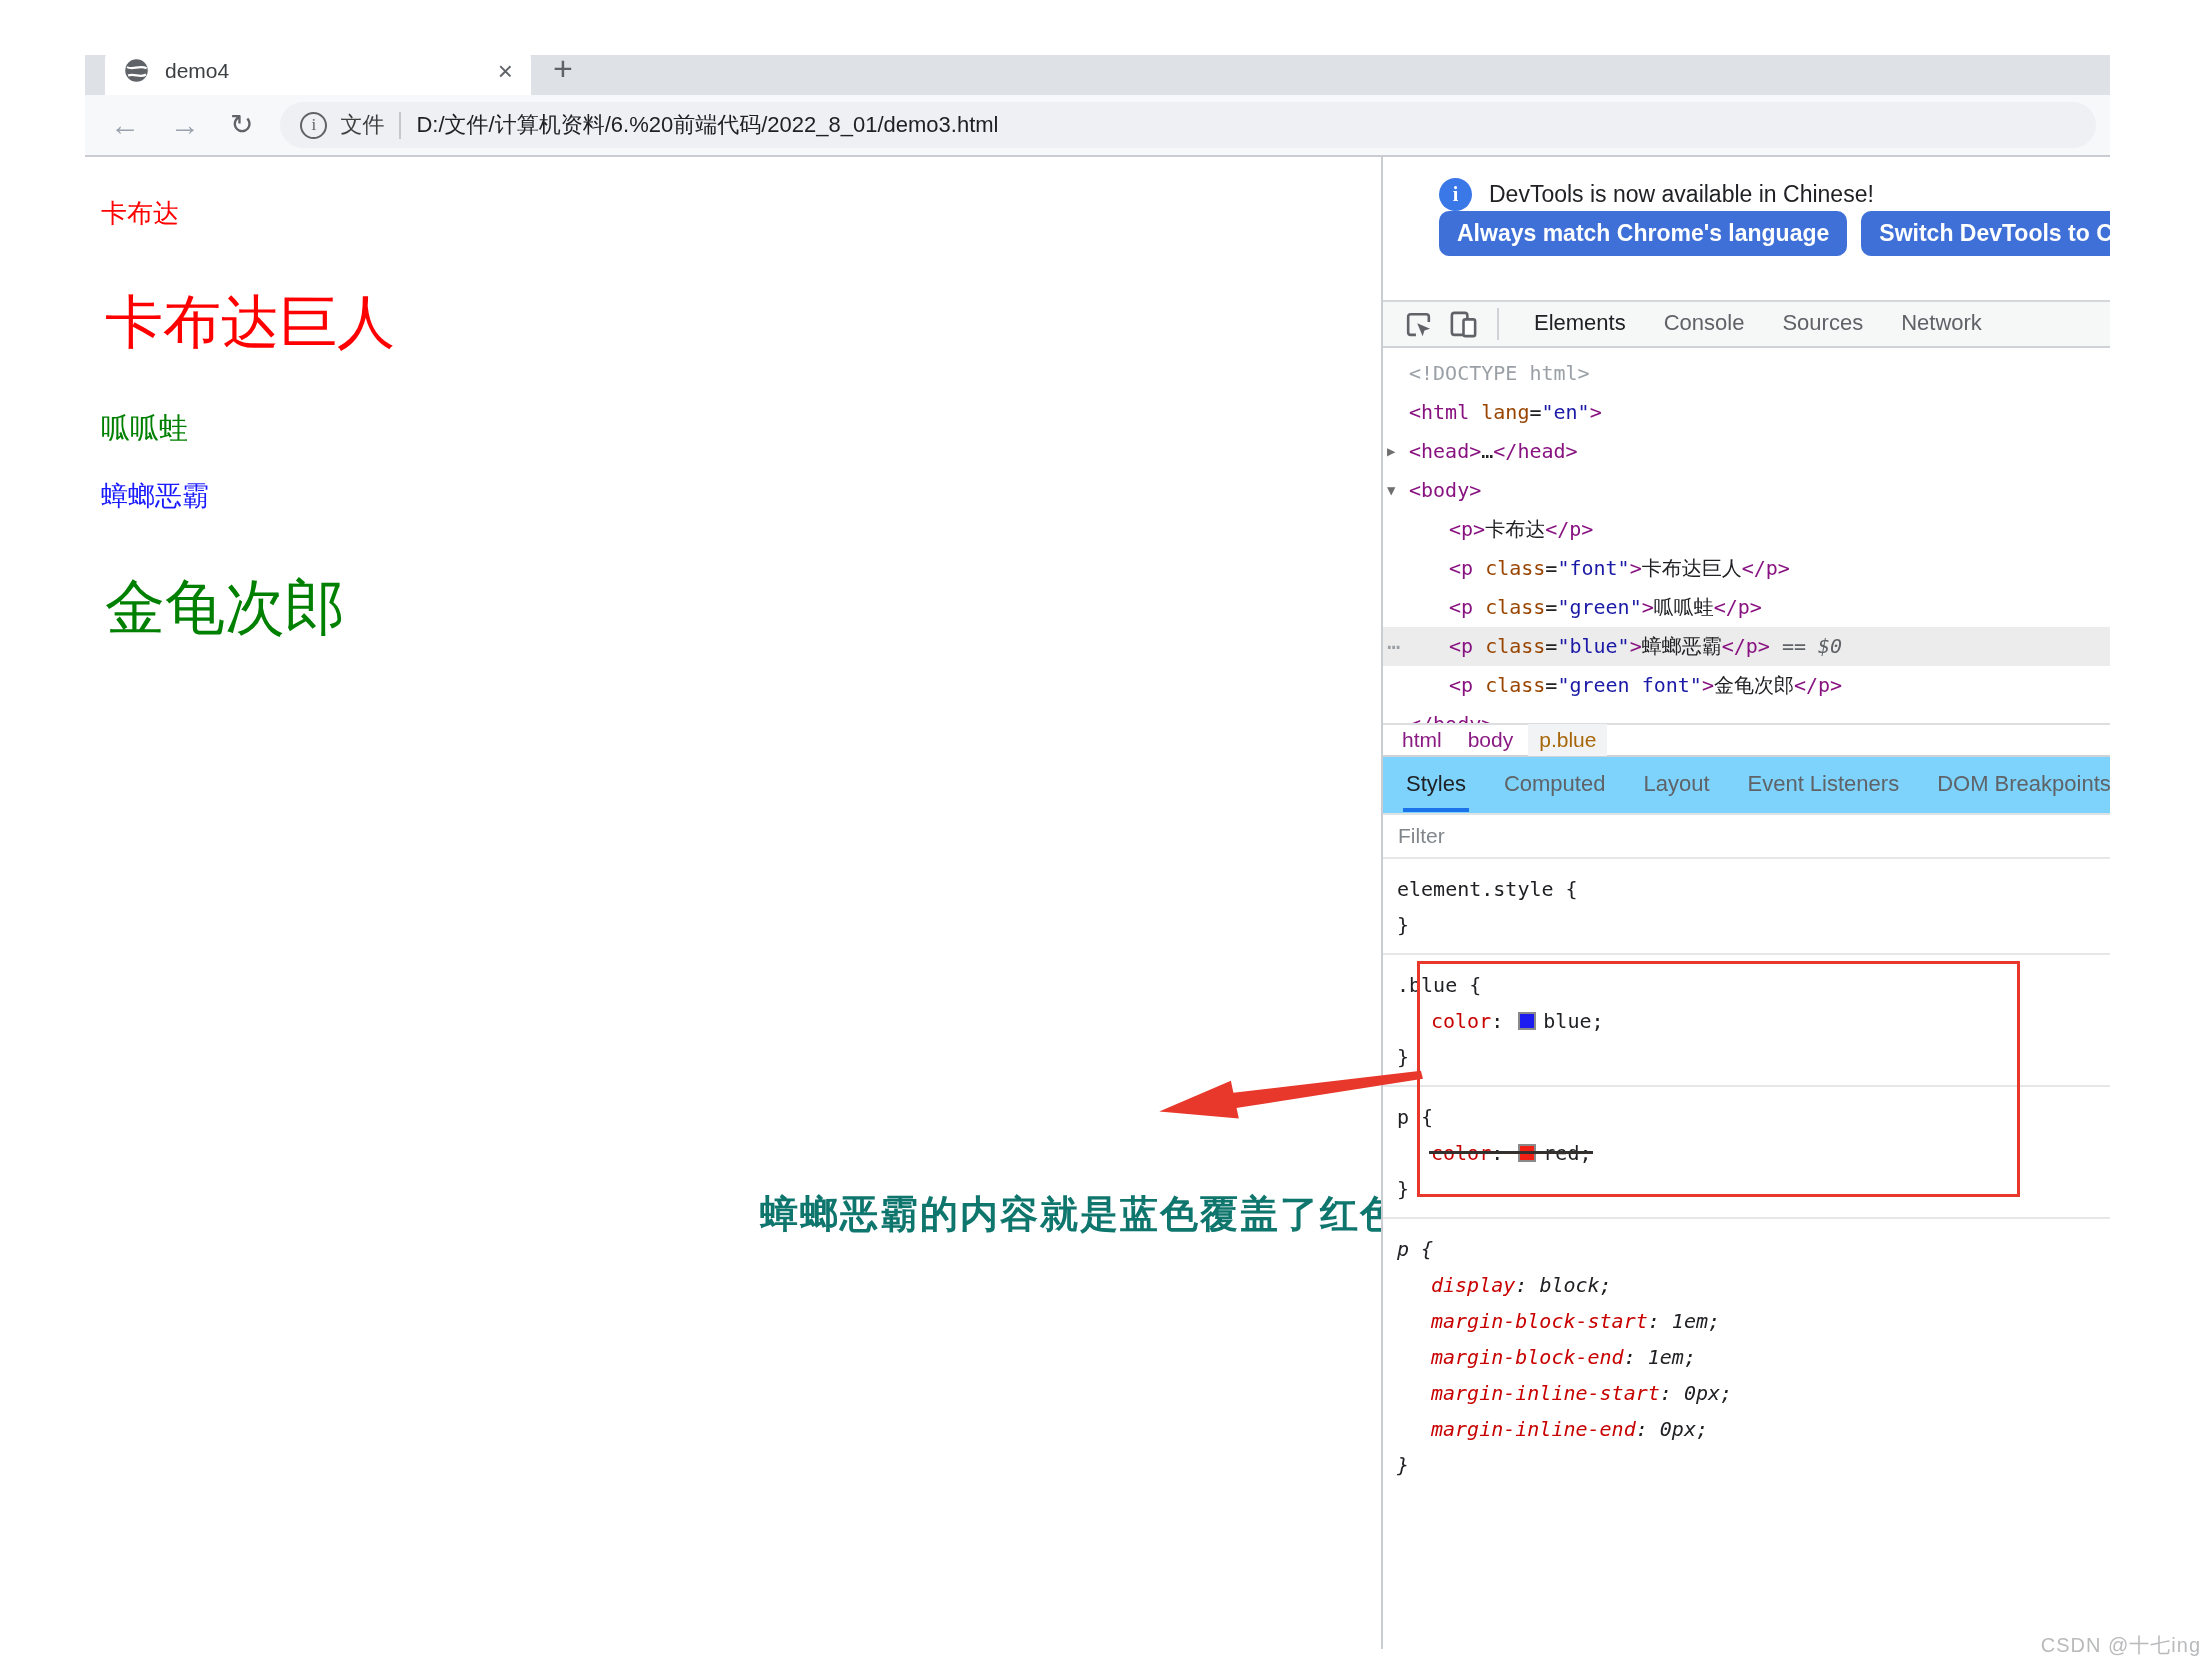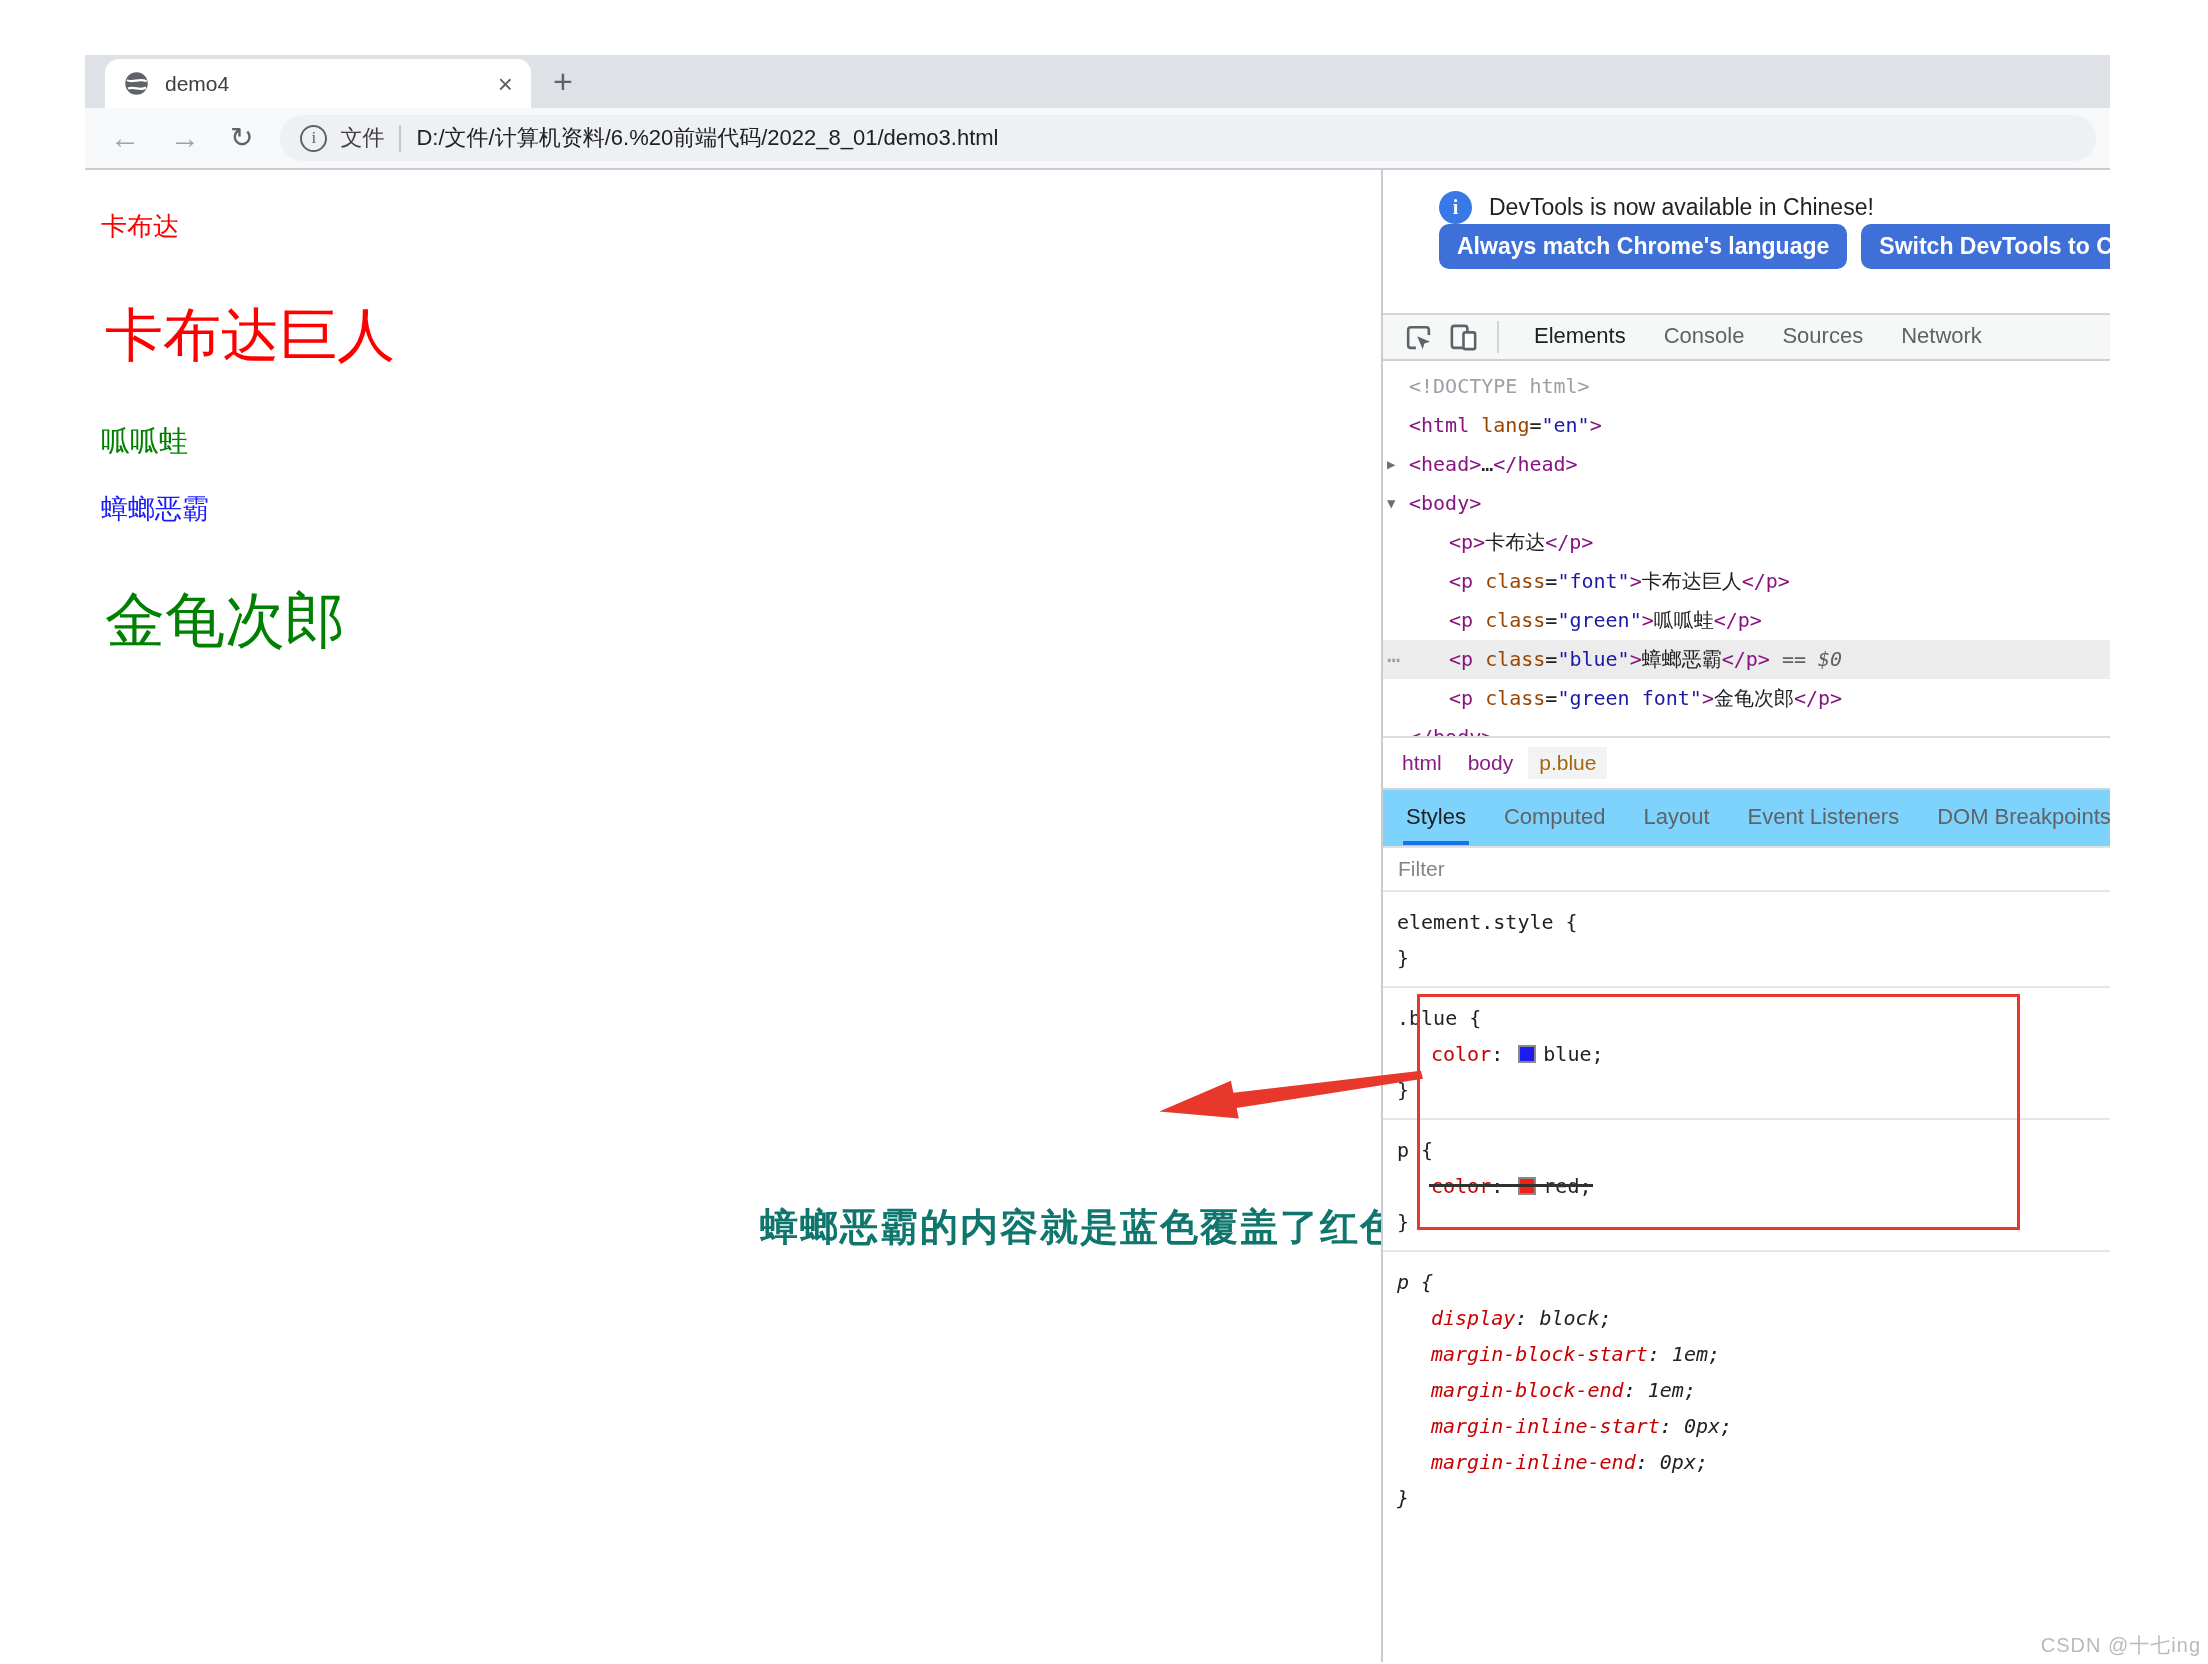--- a/index.html
+++ b/index.html
@@ -6,21 +6,21 @@
   * { box-sizing: border-box; }
   html,body { margin:0; padding:0; }
   body {
     width:2209px; height:1665px; background:#ffffff; overflow:hidden; position:relative;
     font-family:"Liberation Sans", sans-serif; color:#202124;
   }
 
   
   .window { position:absolute; left:85px; top:55px; width:2025px; height:1610px; background:#fff; }
 
-  .tabstrip { height:53px; background:#dee1e6; display:flex; align-items:flex-end; padding-left:20px; }
+  .tabstrip { height:40px; background:#dee1e6; display:flex; align-items:flex-end; padding-left:20px; }
   .tab { width:426px; height:49px; background:#ffffff; border-radius:14px 14px 0 0; display:flex; align-items:center; padding:0 18px; }
   .globe-icon svg { width:27px; height:27px; display:block; }
   .tab-title { font-size:21px; color:#3c4043; margin-left:15px; flex:1; }
   .tab-close { font-size:26px; color:#5f6368; line-height:1; cursor:default; }
   .newtab { font-size:34px; color:#5f6368; margin:0 0 10px 22px; line-height:1; }
 
   .toolbar { height:62px; background:#f7f8fa; border-bottom:2px solid #c9ccd0; display:flex; align-items:center; padding:0 14px 0 10px; }
   .nav { font-size:30px; margin:0 15px; color:#9aa3ad; line-height:1; }
   .nav.reload { color:#5f6368; font-size:28px; }
   .omnibox { flex:1; height:46px; background:#eef0f3; border-radius:23px; display:flex; align-items:center; padding:0 20px; margin-left:12px; font-size:22px; overflow:hidden; white-space:nowrap; }
@@ -69,21 +69,21 @@
   .tree-arrow { position:absolute; top:0; font-size:14px; color:#6e6e6e; }
   .tree-overflow { position:absolute; left:4px; top:0; color:#9aa0a6; font-size:22px; }
   .tk-tag { color:#881280; }
   .tk-attr { color:#994500; }
   .tk-val { color:#1a1aa6; }
   .tk-text { color:#202124; }
   .tk-doctype { color:#9aa0a6; }
   .tk-plain { color:#202124; }
   .tk-eq { color:#5f6368; font-style:italic; }
 
-  .crumbs { height:52px; border-top:2px solid #dcdee0; display:flex; align-items:center; padding-left:8px; font-size:21px; }
+  .crumbs { height:32px; border-top:2px solid #dcdee0; display:flex; align-items:center; padding-left:8px; font-size:21px; }
   .crumb { padding:4px 11px; margin-right:4px; white-space:nowrap; }
   .crumb.purple { color:#8a1b82; }
   .crumb.selected { background:#f1f3f4; color:#a8660a; }
 
   .styles-tabs { height:60px; background:#7dd3fc; border-top:2px solid #cfd2d6; border-bottom:2px solid #dfe1e3; display:flex; align-items:center; padding-left:4px; overflow:hidden; }
 
   .filter-row { height:44px; border-bottom:2px solid #e4e6e8; display:flex; align-items:center; padding-left:13px; }
   .filter-input { border:none; outline:none; background:transparent; font-size:21px; color:#202124; width:398px; font-family:"Liberation Sans",sans-serif; }
   .filter-input::placeholder { color:#80868b; opacity:1; }
 

